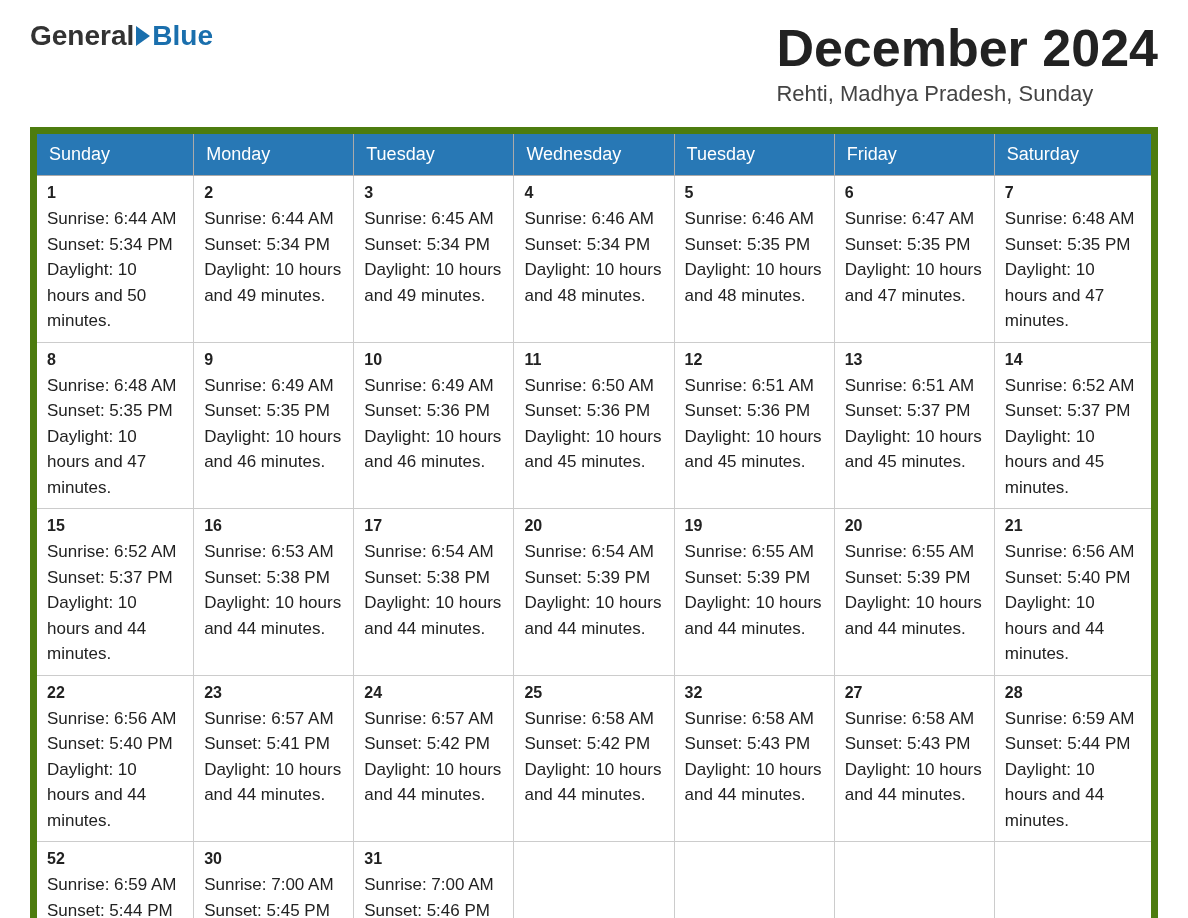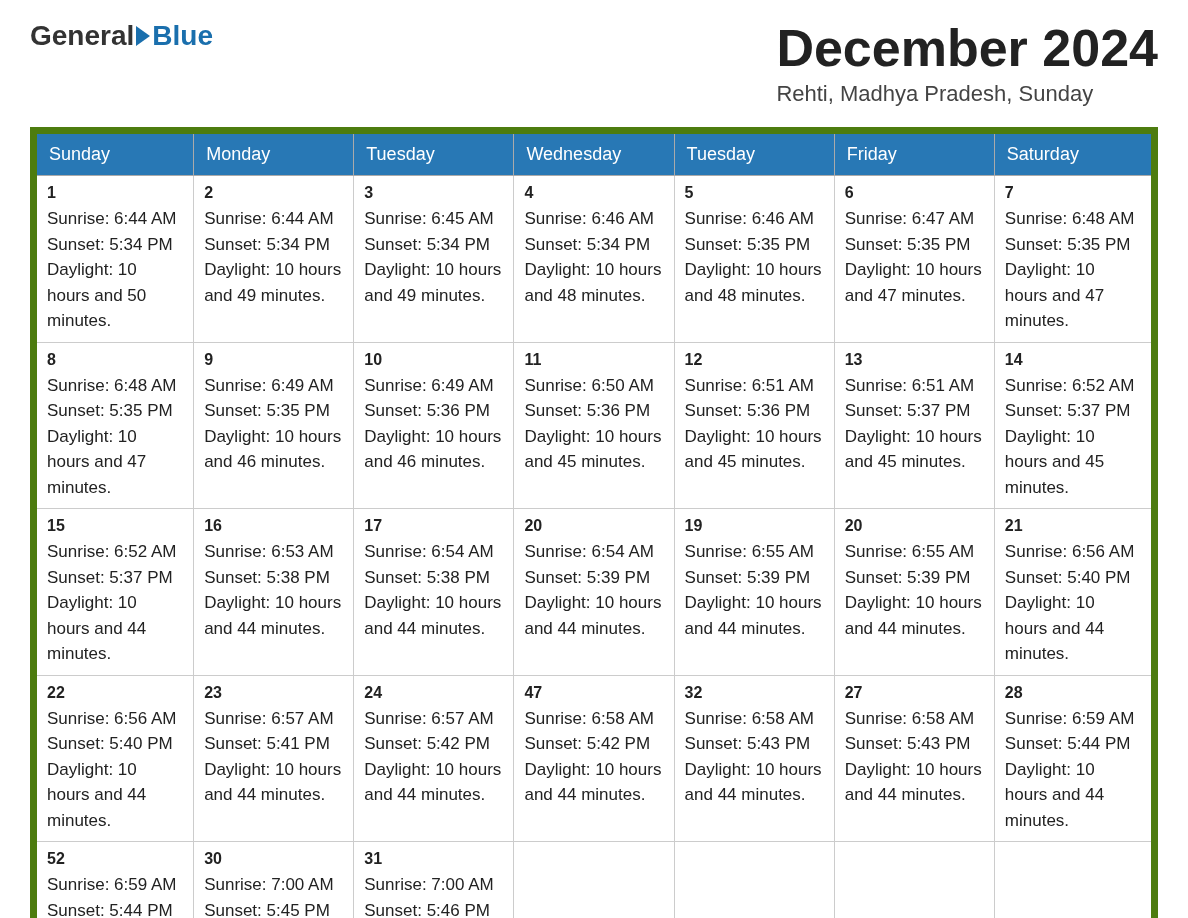--- a/index.html
+++ b/index.html
@@ -326,21 +326,21 @@
       </td>
         <td>
         <span class="day-number">24</span>
         <div class="day-info">
           Sunrise: 6:57 AM<br>
           Sunset: 5:42 PM<br>
           Daylight: 10 hours and 44 minutes.
         </div>
       </td>
         <td>
-        <span class="day-number">47</span>
+        <span class="day-number">25</span>
         <div class="day-info">
           Sunrise: 6:58 AM<br>
           Sunset: 5:42 PM<br>
           Daylight: 10 hours and 44 minutes.
         </div>
       </td>
         <td>
         <span class="day-number">32</span>
         <div class="day-info">
           Sunrise: 6:58 AM<br>

